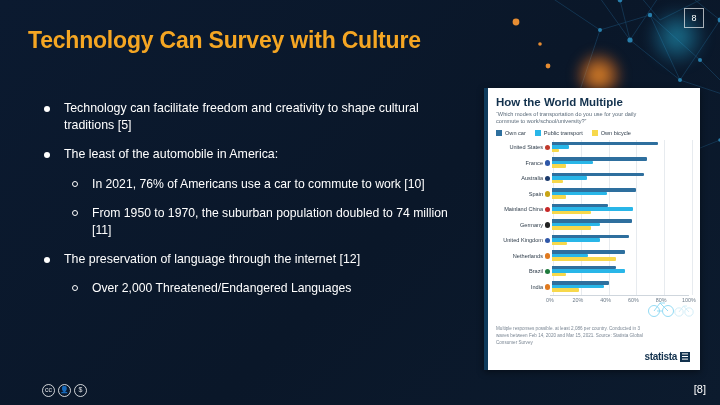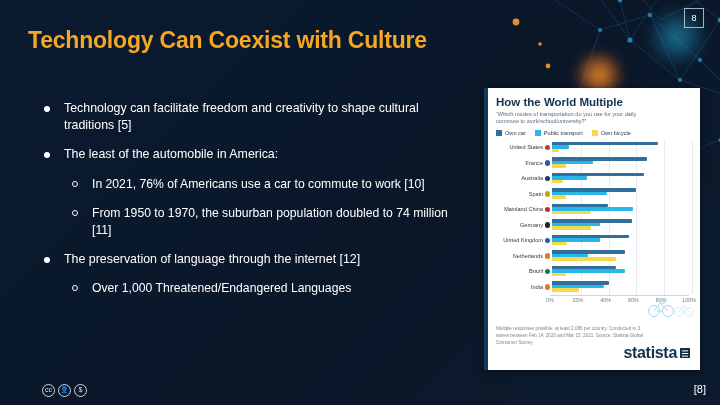--- a/index.html
+++ b/index.html
@@ -274,21 +274,21 @@
   }
   .statista-logo {
     position: absolute;
     right: 10px;
     bottom: 8px;
     display: flex;
     align-items: center;
     gap: 3px;
   }
   .statista-logo .txt {
-    font-size: 16px;
+    font-size: 10px;
     font-weight: bold;
     color: #12314d;
     letter-spacing: -0.3px;
   }
   .statista-logo .mark {
     width: 10px; height: 10px;
     background: #12314d;
     position: relative;
   }
   .statista-logo .mark::after {
@@ -342,29 +342,29 @@
       <circle cx="128" cy="106" r="2.4"></circle>
       <circle cx="120" cy="84" r="1.8"></circle>
     </g>
   </svg>
   <div class="glow glow-cyan"></div>
   <div class="glow glow-orange"></div>
   <div class="glow glow-orange2"></div>
 
   <div class="pagenum-top">8</div>
 
-  <div class="title">Technology Can Coexist with Culture</div>
+  <div class="title">Technology Can Survey with Culture</div>
 
   <div class="body">
     <div class="b1">Technology can facilitate freedom and creativity to shape cultural traditions [5]</div>
     <div class="b1">The least of the automobile in America:</div>
     <div class="b2">In 2021, 76% of Americans use a car to commute to work [10]</div>
     <div class="b2 gap-lg">From 1950 to 1970, the suburban population doubled to 74 million [11]</div>
     <div class="b1">The preservation of language through the internet [12]</div>
-    <div class="b2">Over 1,000 Threatened/Endangered Languages</div>
+    <div class="b2">Over 2,000 Threatened/Endangered Languages</div>
   </div>
 
   <div class="cc-icons">
     <span>cc</span>
     <span>👤</span>
     <span>$</span>
   </div>
 
   <div class="pagenum-bottom">[8]</div>
 

